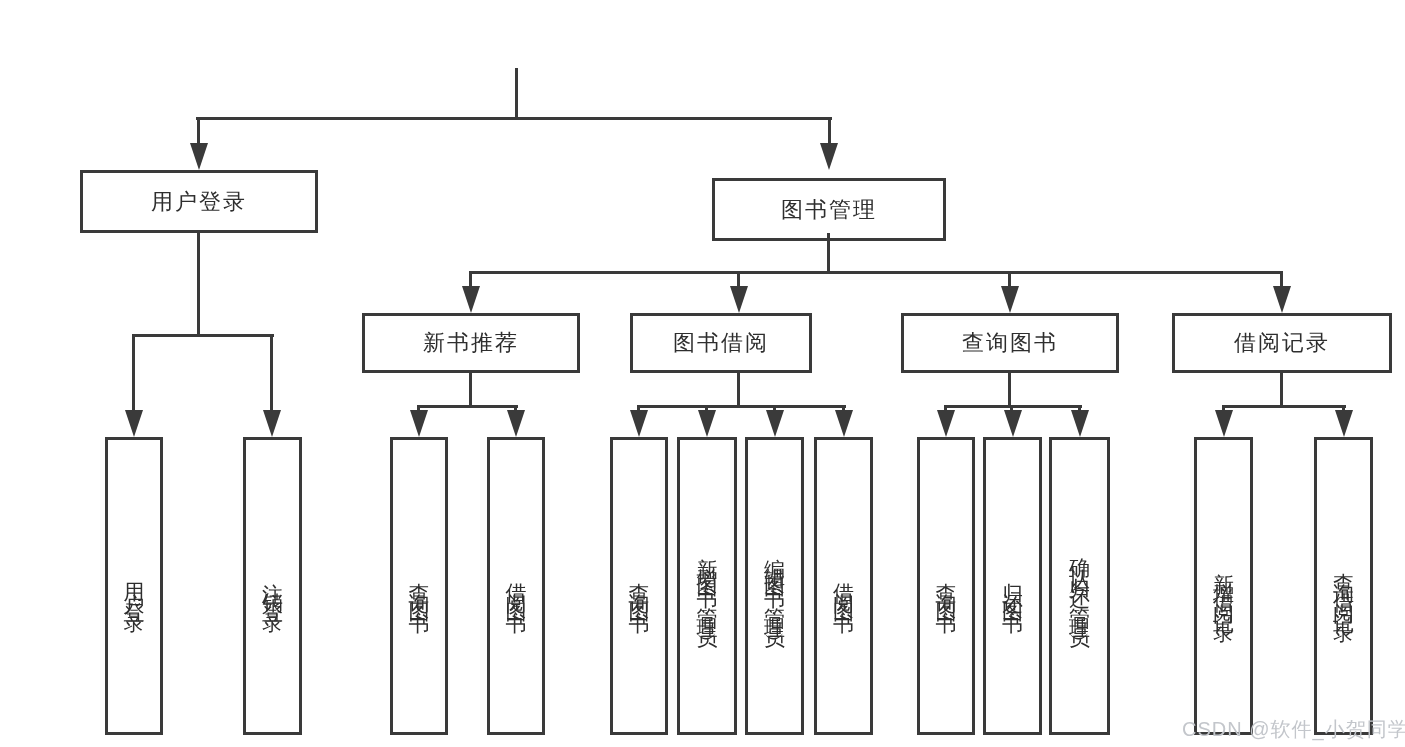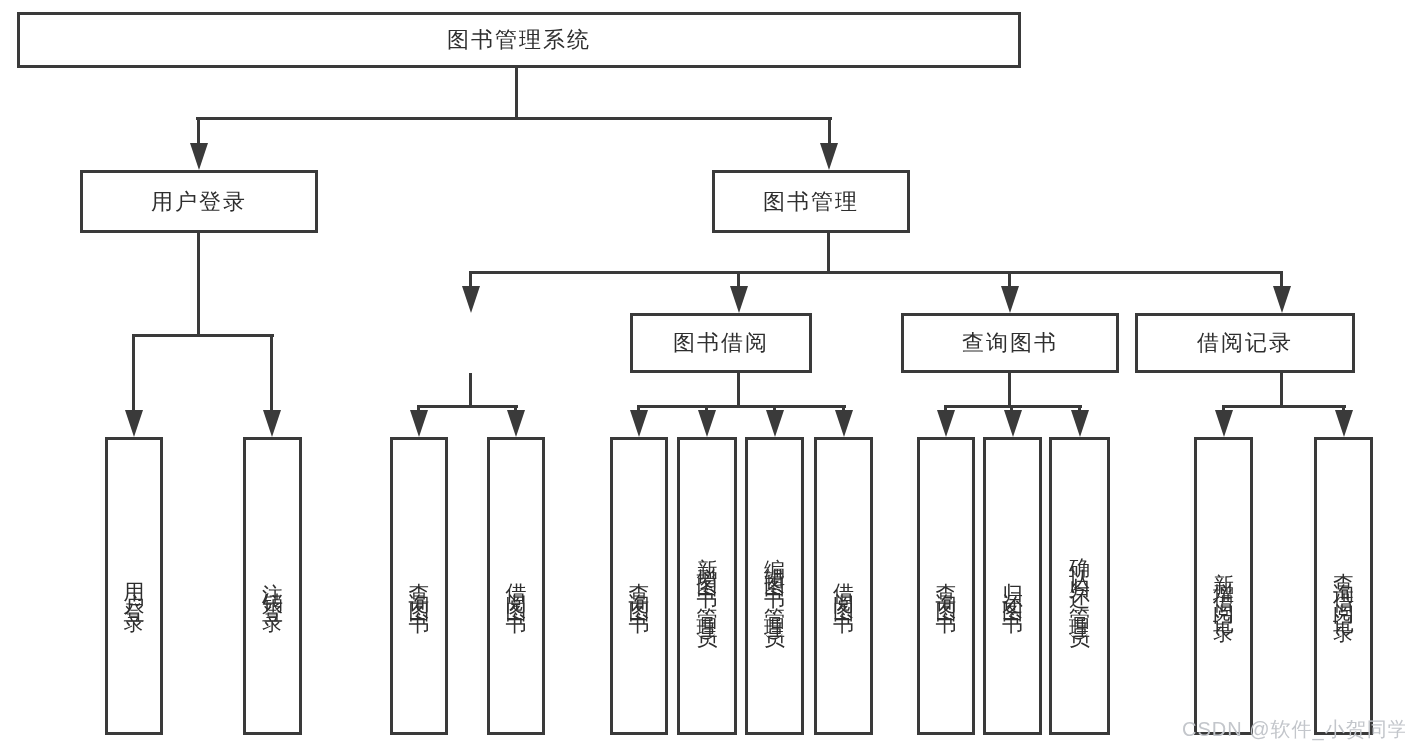--- a/index.html
+++ b/index.html
@@ -15,33 +15,32 @@
   .ar{position:absolute;width:0;height:0;border-left:9px solid transparent;
       border-right:9px solid transparent;border-top:27px solid #3a3a3a}
   .wm{position:absolute;color:#c3c6cb;font-size:20px;letter-spacing:1px;
       white-space:nowrap;z-index:5}
 </style>
 </head>
 <body>
 
 <div class="canvas">
 
-  <div class="box hbox" style="left:17px;top:12px;width:1004px;height:56px">图书管理系统</div>
 
   <div>
     <i class="vl" style="left:515px;top:68px;height:52px"></i>
     <i class="hl" style="left:196px;top:117px;width:636px"></i>
     <i class="vl" style="left:197px;top:117px;height:28px"></i>
     <i class="ar" style="left:190px;top:143px"></i>
     <i class="vl" style="left:828px;top:117px;height:28px"></i>
     <i class="ar" style="left:820px;top:143px"></i>
   </div>
 
   <div class="box hbox" style="left:80px;top:170px;width:238px;height:63px">用户登录</div>
-  <div class="box hbox" style="left:712px;top:170px;width:198px;height:63px">图书管理</div>
+  <div class="box hbox" style="left:712px;top:178px;width:234px;height:63px">图书管理</div>
 
   <div>
     <i class="vl" style="left:197px;top:233px;height:102px"></i>
     <i class="hl" style="left:132px;top:334px;width:142px"></i>
     <i class="vl" style="left:132px;top:334px;height:78px"></i>
     <i class="ar" style="left:125px;top:410px"></i>
     <i class="vl" style="left:270px;top:334px;height:78px"></i>
     <i class="ar" style="left:263px;top:410px"></i>
   </div>
 
@@ -51,23 +50,24 @@
     <i class="vl" style="left:469px;top:271px;height:18px"></i>
     <i class="ar" style="left:462px;top:286px"></i>
     <i class="vl" style="left:737px;top:271px;height:18px"></i>
     <i class="ar" style="left:730px;top:286px"></i>
     <i class="vl" style="left:1008px;top:271px;height:18px"></i>
     <i class="ar" style="left:1001px;top:286px"></i>
     <i class="vl" style="left:1280px;top:271px;height:18px"></i>
     <i class="ar" style="left:1273px;top:286px"></i>
   </div>
 
+  <div class="box hbox" style="left:362px;top:313px;width:218px;height:60px">新书推荐</div>
   <div class="box hbox" style="left:630px;top:313px;width:182px;height:60px">图书借阅</div>
   <div class="box hbox" style="left:901px;top:313px;width:218px;height:60px">查询图书</div>
-  <div class="box hbox" style="left:1135px;top:313px;width:220px;height:60px">借阅记录</div>
+  <div class="box hbox" style="left:1172px;top:313px;width:220px;height:60px">借阅记录</div>
 
   <div>
     <i class="vl" style="left:469px;top:373px;height:35px"></i>
     <i class="hl" style="left:417px;top:405px;width:101px"></i>
     <i class="vl" style="left:417px;top:405px;height:14px"></i>
     <i class="ar" style="left:410px;top:410px"></i>
     <i class="vl" style="left:514px;top:405px;height:14px"></i>
     <i class="ar" style="left:507px;top:410px"></i>
   </div>
 

